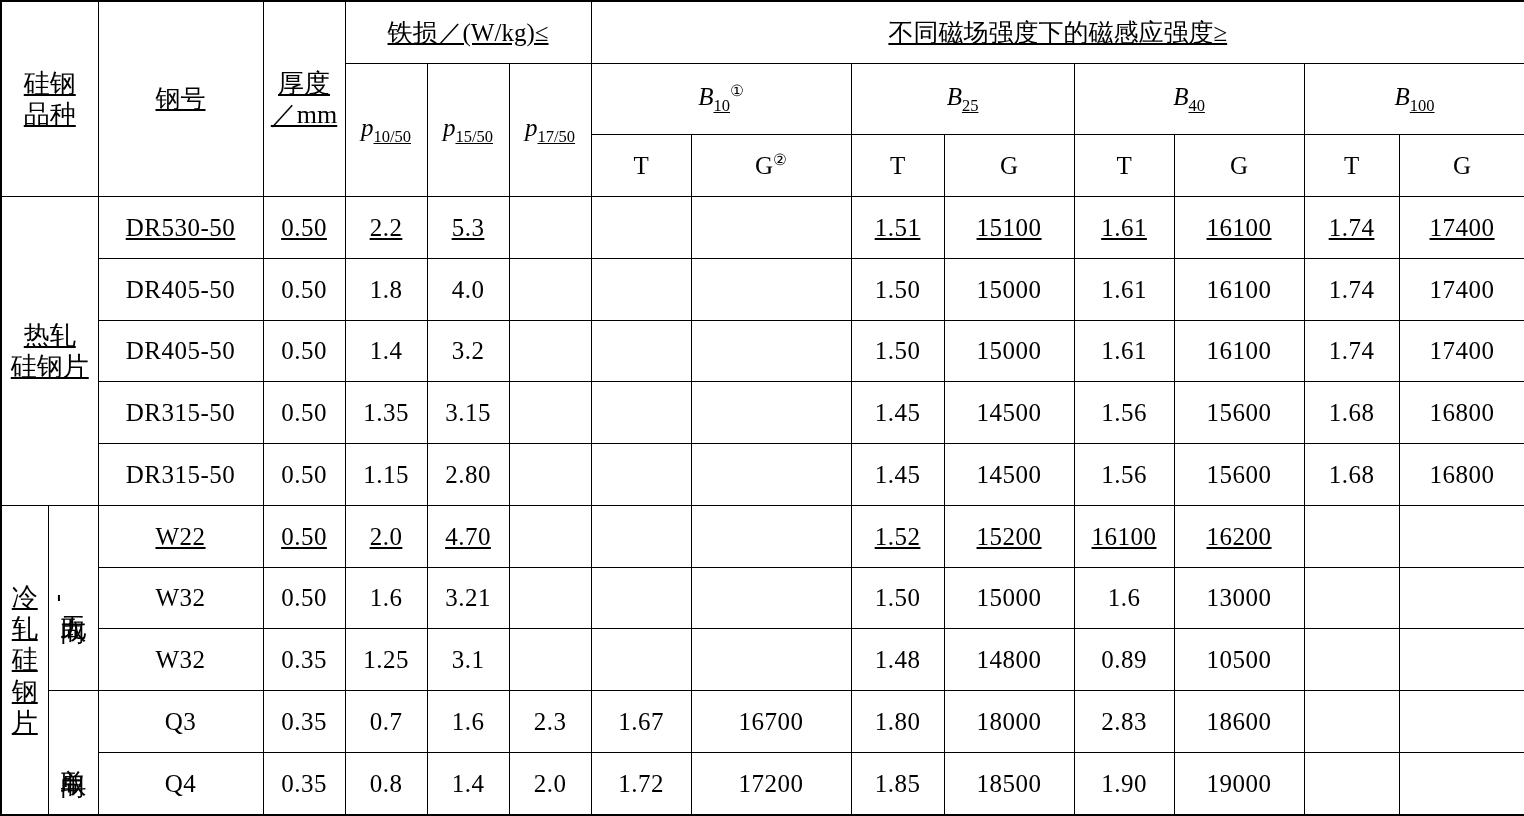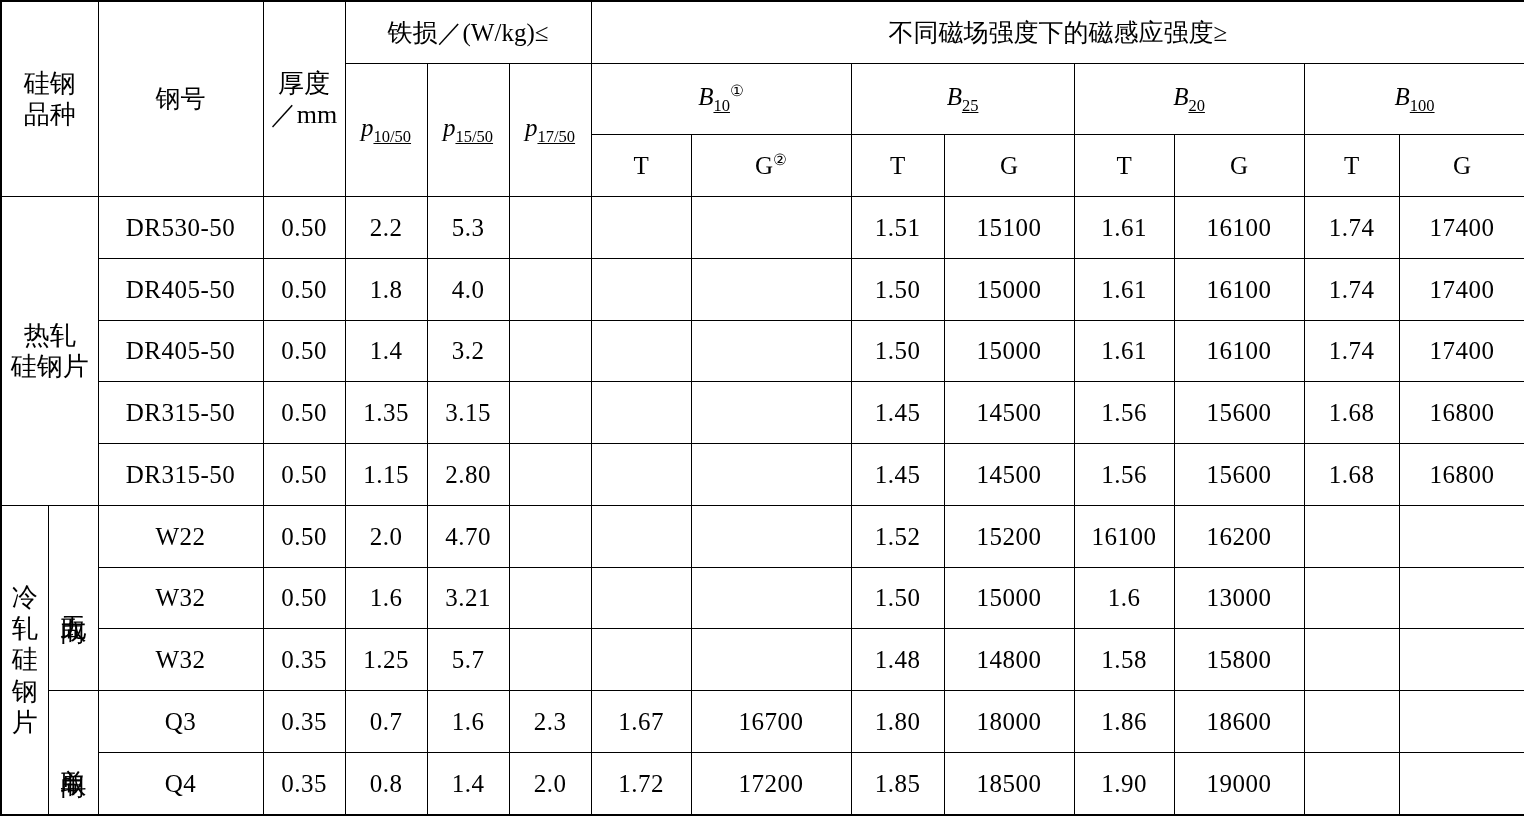--- a/index.html
+++ b/index.html
@@ -30,21 +30,21 @@
     vertical-align: middle;
     font-weight: normal;
     font-size: 25px;
     padding: 0 2px;
     line-height: 1.25;
   }
   
   table.spec {
     border: 2px solid #000;
   }
-  .thick-top { border-top-width: 2px; }
+  .thick-top { border-top-width: 2px; text-decoration: underline; }
   .thick-bottom { border-bottom-width: 2px; }
   .thick-left { border-left-width: 2px; }
   .thick-right { border-right-width: 2px; }
 
   .hdr { font-size: 26px; }
   .hdr-small { font-size: 25px; margin-left: 12px; }
 
   .vertical {
     writing-mode: vertical-rl;
     text-orientation: upright;
@@ -125,21 +125,21 @@
         <td class="hdr-small" rowspan="2">
           <span class="italic">p</span><sub>17/50</sub>
         </td>
         <td class="sym" colspan="2">
           <span class="italic">B</span><sub>10</sub><sup>①</sup>
         </td>
         <td class="sym" colspan="2">
           <span class="italic">B</span><sub>25</sub>
         </td>
         <td class="sym" colspan="2">
-          <span class="italic">B</span><sub>20</sub>
+          <span class="italic">B</span><sub>40</sub>
         </td>
         <td class="sym thick-right" colspan="2">
           <span class="italic">B</span><sub>100</sub>
         </td>
       </tr>
 
       <tr>
         <td class="unit">T</td>
         <td class="unit">G<sup>②</sup></td>
         <td class="unit">T</td>
@@ -280,48 +280,48 @@
         <td class="num">1.6</td>
         <td class="num">13000</td>
         <td class="num"></td>
         <td class="num thick-right"></td>
       </tr>
 
       <tr>
         <td class="steelname">W32</td>
         <td class="num">0.35</td>
         <td class="num">1.25</td>
-        <td class="num">5.7</td>
+        <td class="num">3.1</td>
         <td class="num"></td>
         <td class="num"></td>
         <td class="num"></td>
         <td class="num">1.48</td>
         <td class="num">14800</td>
-        <td class="num">1.58</td>
-        <td class="num">15800</td>
+        <td class="num">0.89</td>
+        <td class="num">10500</td>
         <td class="num"></td>
         <td class="num thick-right"></td>
       </tr>
 
       <tr>
         <td class="hdr" rowspan="2">
           <div class="vwrap">
             <span class="vertical">单取向</span>
           </div>
         </td>
         <td class="steelname">Q3</td>
         <td class="num">0.35</td>
         <td class="num">0.7</td>
         <td class="num">1.6</td>
         <td class="num">2.3</td>
         <td class="num">1.67</td>
         <td class="num">16700</td>
         <td class="num">1.80</td>
         <td class="num">18000</td>
-        <td class="num">1.86</td>
+        <td class="num">2.83</td>
         <td class="num">18600</td>
         <td class="num"></td>
         <td class="num thick-right"></td>
       </tr>
 
       <tr>
         <td class="steelname thick-bottom">Q4</td>
         <td class="num thick-bottom">0.35</td>
         <td class="num thick-bottom">0.8</td>
         <td class="num thick-bottom">1.4</td>

